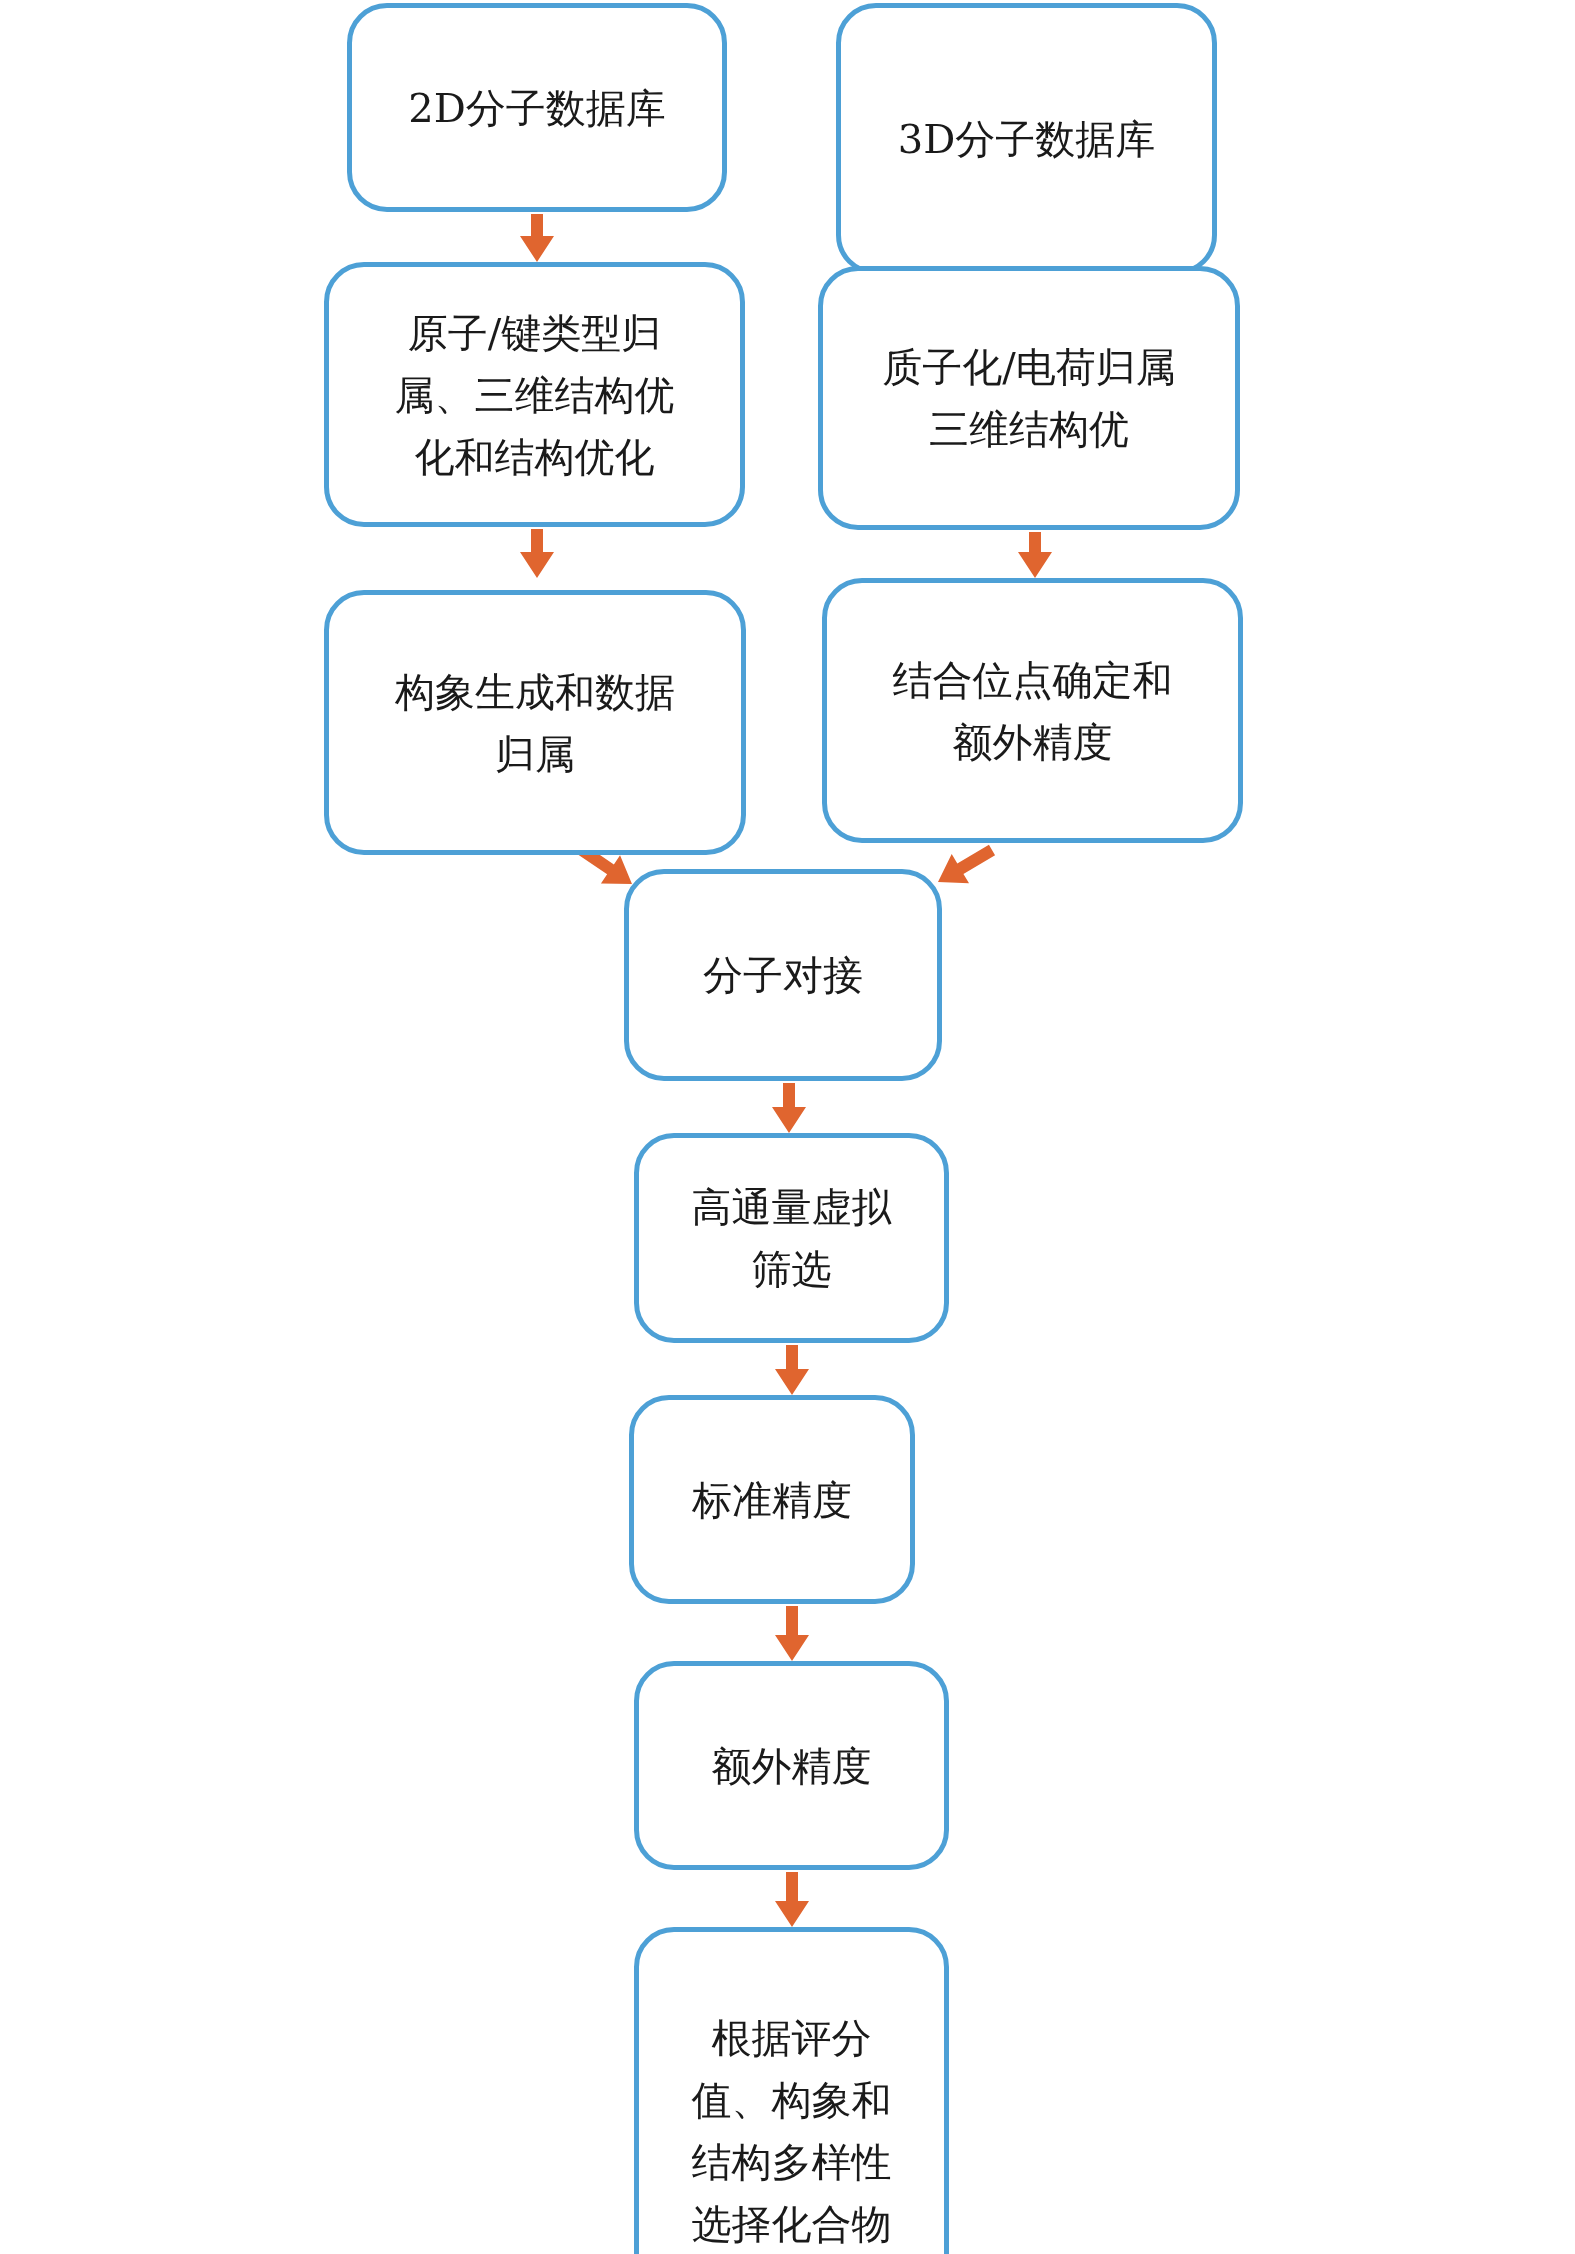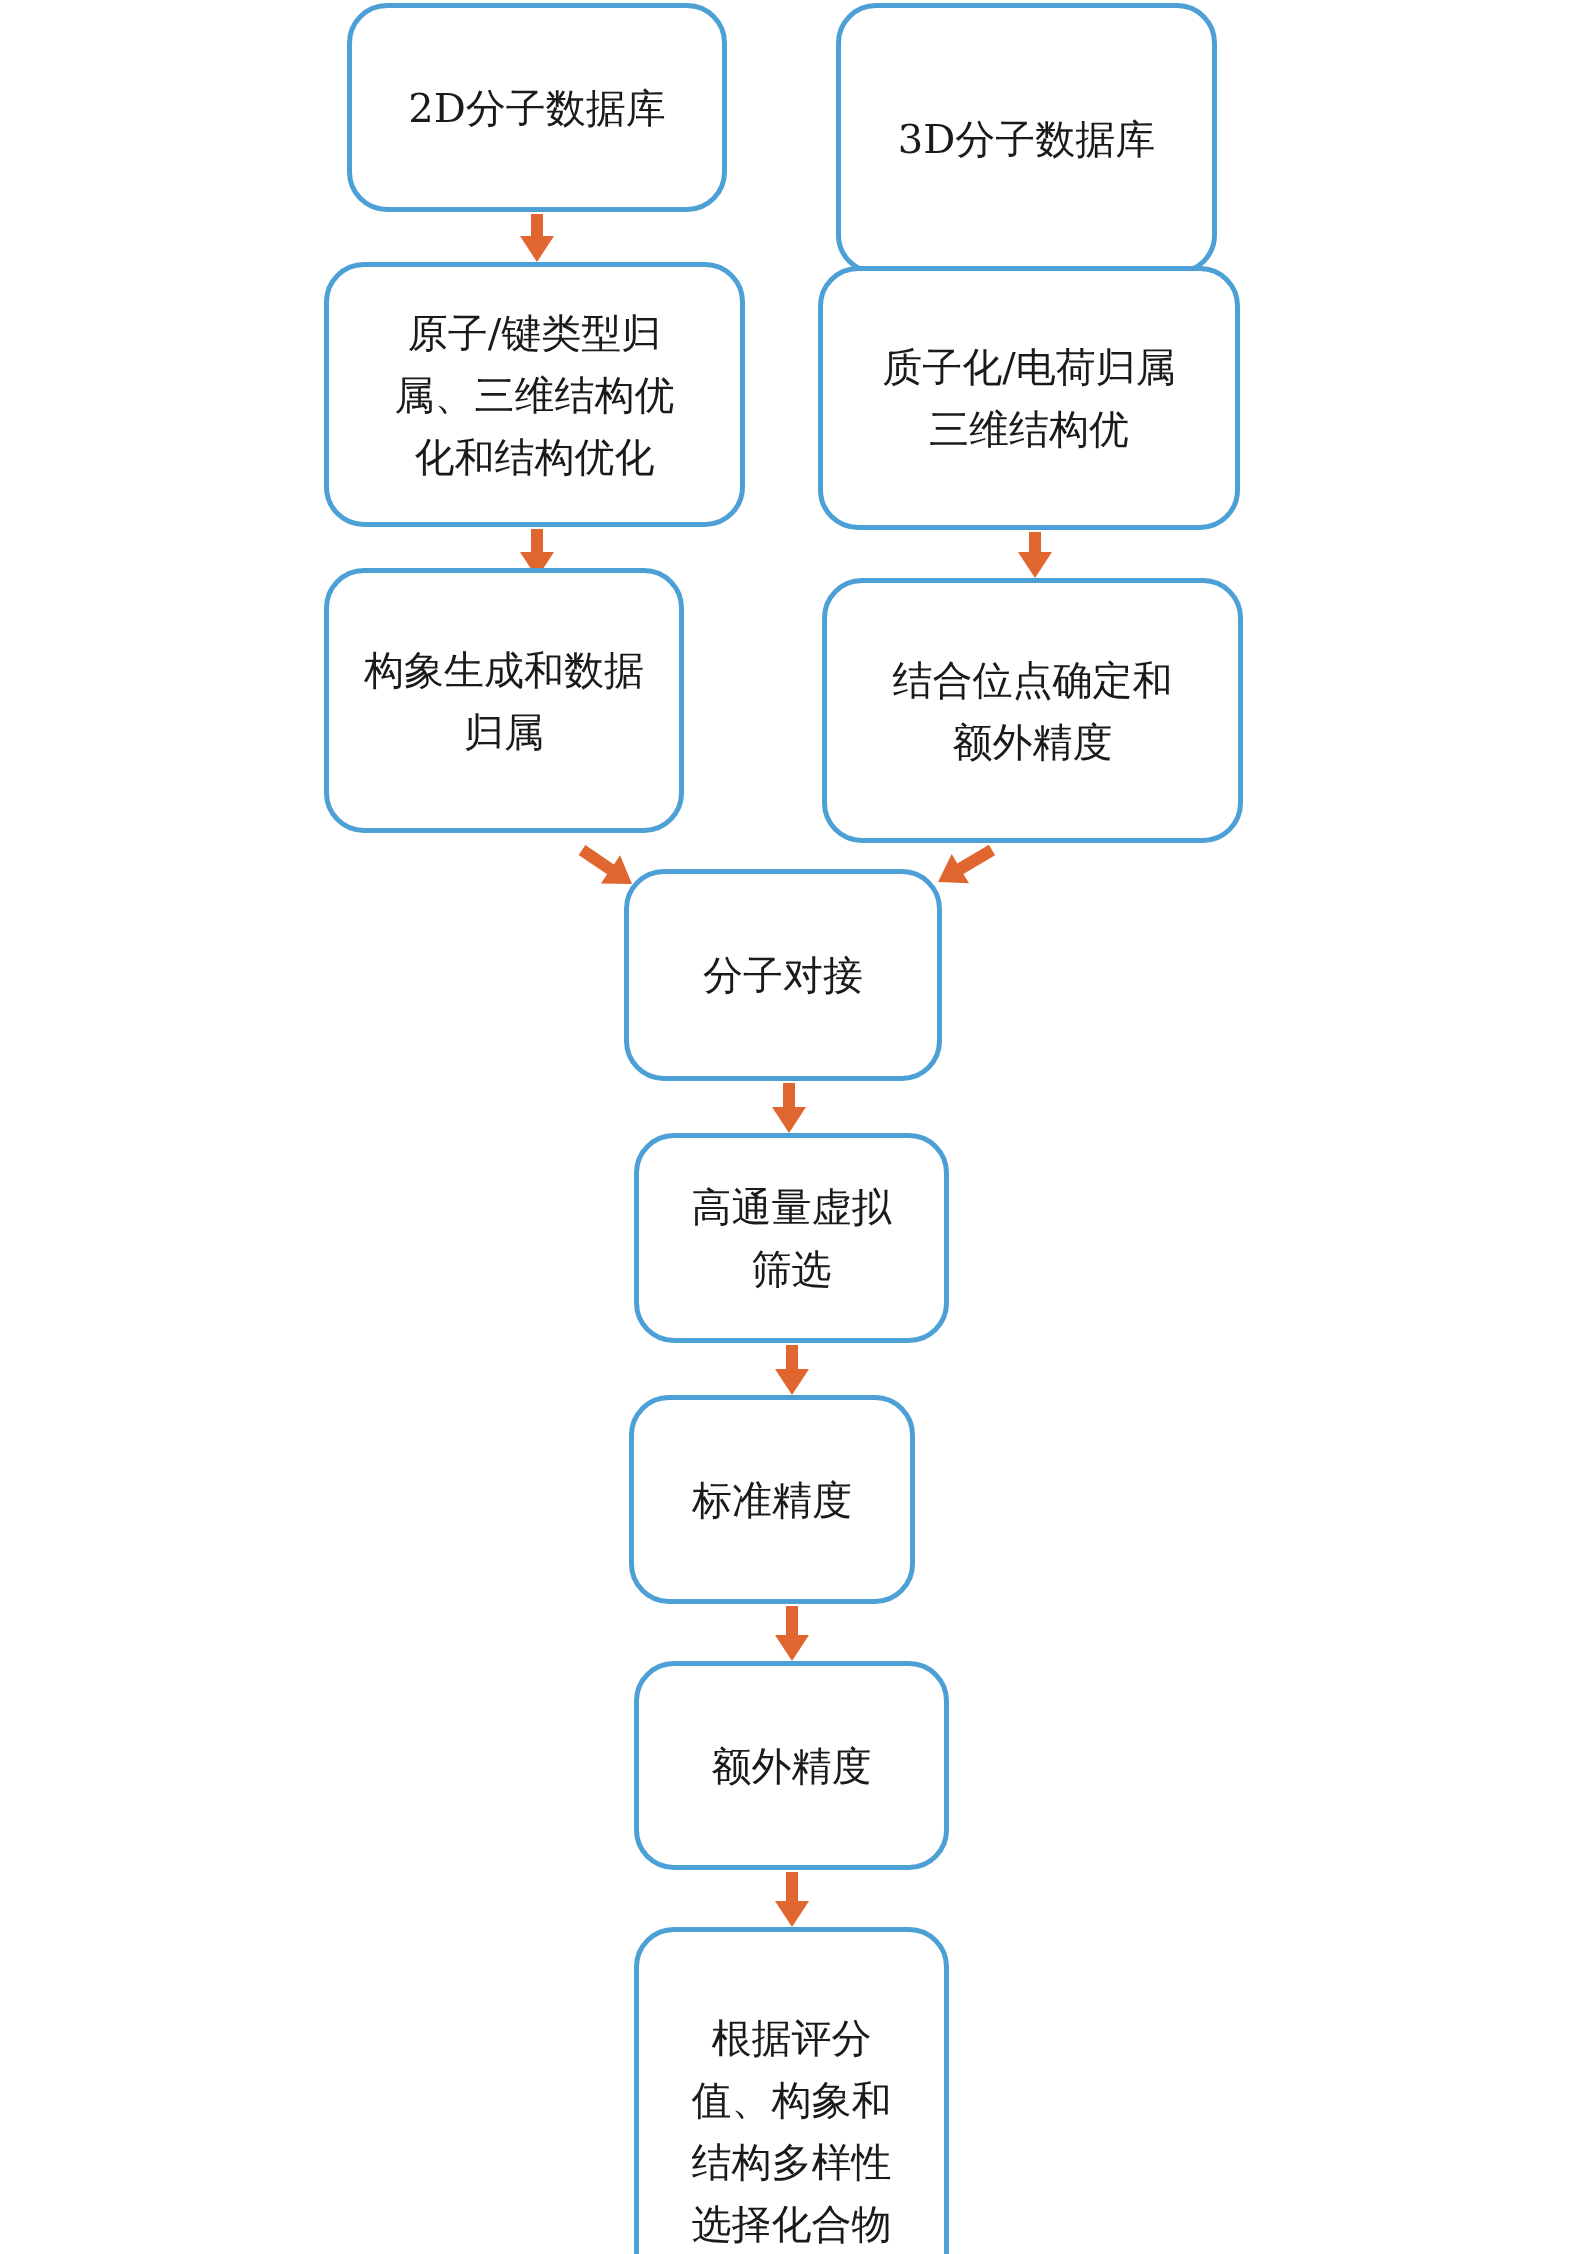--- a/index.html
+++ b/index.html
@@ -34,21 +34,21 @@
   </div>
 <div class="box" style="left:324px;top:262px;width:421px;height:265px;">
     <span>原子/键类型归
 属、三维结构优
 化和结构优化</span>
   </div>
 <div class="box" style="left:818px;top:266px;width:422px;height:264px;">
     <span>质子化/电荷归属
 三维结构优</span>
   </div>
-<div class="box" style="left:324px;top:568px;width:360px;height:265px;">
+<div class="box" style="left:324px;top:590px;width:422px;height:265px;">
     <span>构象生成和数据
 归属</span>
   </div>
 <div class="box" style="left:822px;top:578px;width:421px;height:265px;">
     <span>结合位点确定和
 额外精度</span>
   </div>
 <div class="box" style="left:624px;top:869px;width:318px;height:212px;">
     <span>分子对接</span>
   </div>

